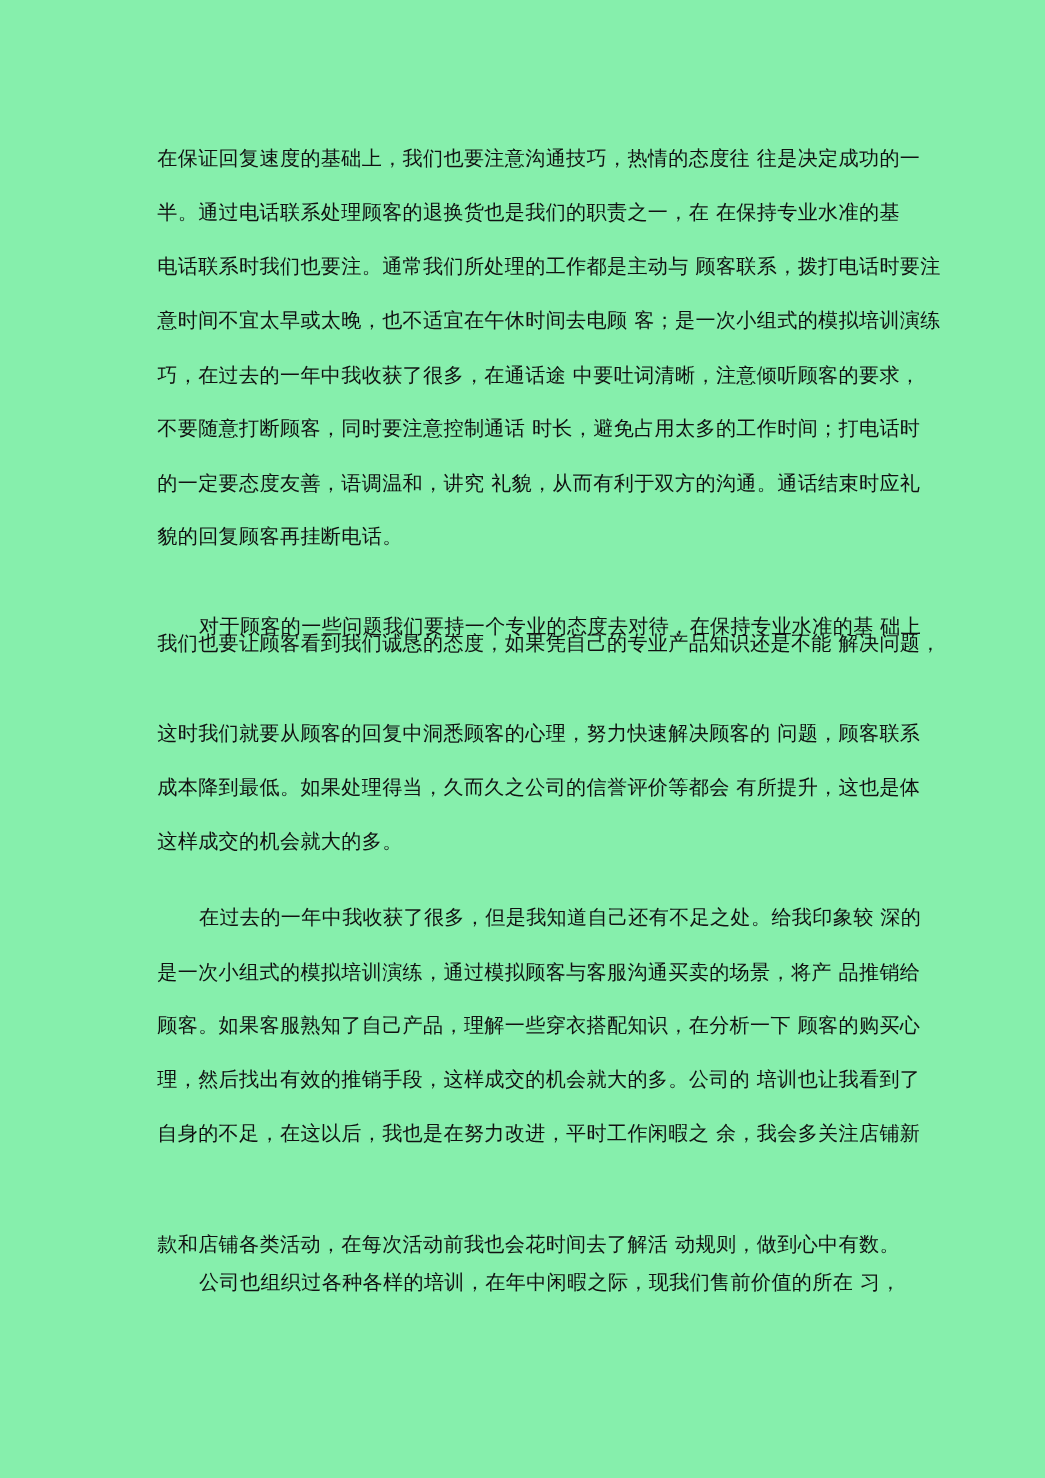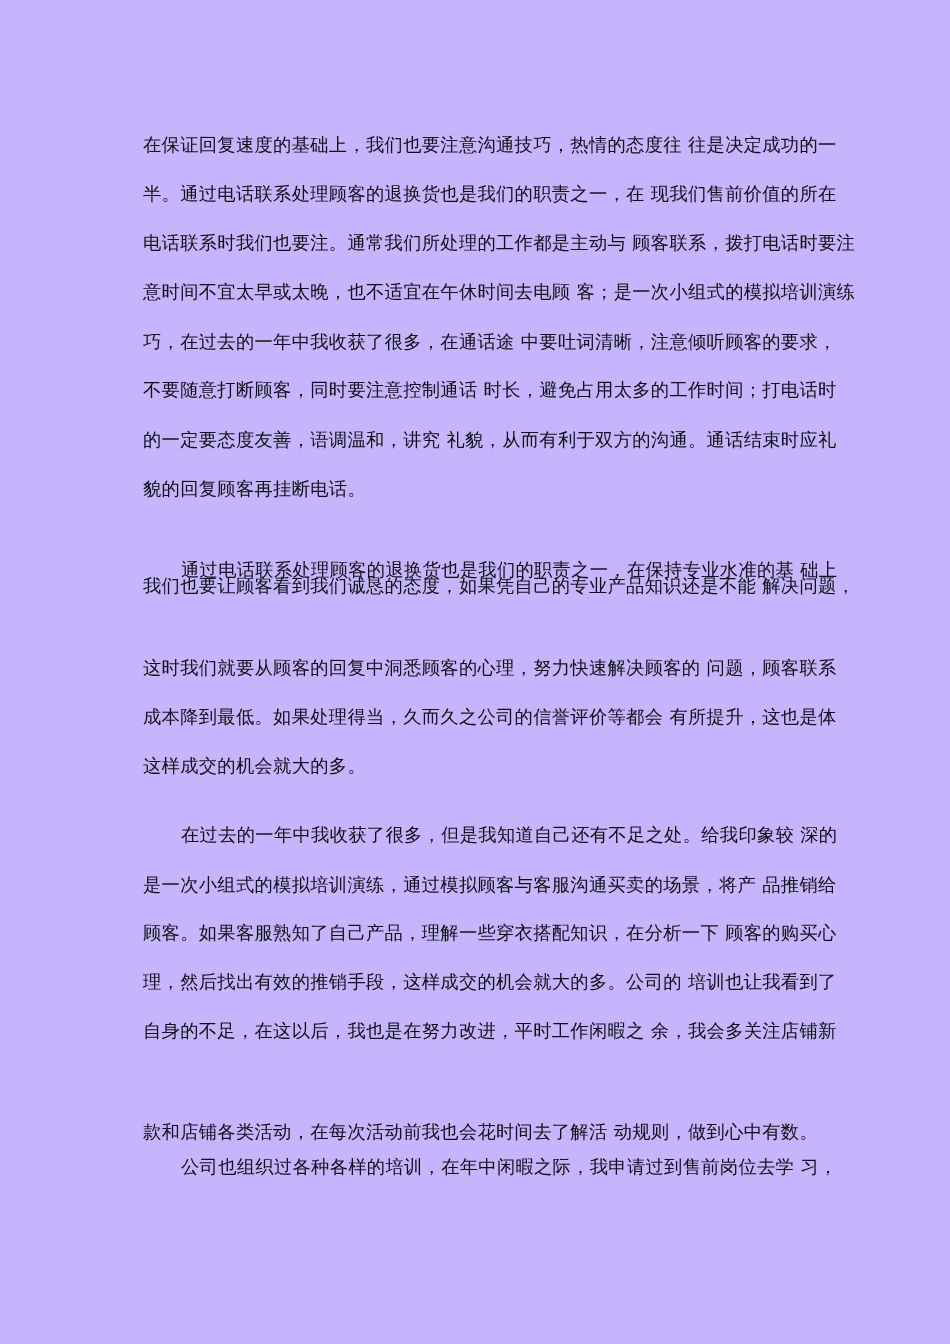--- a/index.html
+++ b/index.html
@@ -14,21 +14,21 @@
     overflow: hidden;
     font-family: "DejaVu Serif", "Liberation Serif", serif;
     color: #111111;
   }
   .page {
     position: absolute;
     left: 0;
     top: 0;
     width: 950px;
     height: 1344px;
-    background: #c4b5fd;
+    background: #86efac;
   }
   .line {
     position: absolute;
     left: 143px;
     width: 680px;
     font-size: 18.3px;
     line-height: 24px;
     height: 24px;
     white-space: pre;
     letter-spacing: 0.3px;
@@ -37,43 +37,43 @@
     left: 181px;
   }
 </style>
 </head>
 <body>
 
 <div class="page">
 
   <div>
     <div class="line" style="top:133px">在保证回复速度的基础上，我们也要注意沟通技巧，热情的态度往 往是决定成功的一</div>
-    <div class="line" style="top:182px">半。通过电话联系处理顾客的退换货也是我们的职责之一，在 现我们售前价值的所在</div>
+    <div class="line" style="top:182px">半。通过电话联系处理顾客的退换货也是我们的职责之一，在 在保持专业水准的基</div>
     <div class="line" style="top:231px">电话联系时我们也要注。通常我们所处理的工作都是主动与 顾客联系，拨打电话时要注</div>
     <div class="line" style="top:280px">意时间不宜太早或太晚，也不适宜在午休时间去电顾 客；是一次小组式的模拟培训演练</div>
     <div class="line" style="top:330px">巧，在过去的一年中我收获了很多，在通话途 中要吐词清晰，注意倾听顾客的要求，</div>
     <div class="line" style="top:378px">不要随意打断顾客，同时要注意控制通话 时长，避免占用太多的工作时间；打电话时</div>
     <div class="line" style="top:428px">的一定要态度友善，语调温和，讲究 礼貌，从而有利于双方的沟通。通话结束时应礼</div>
     <div class="line" style="top:477px">貌的回复顾客再挂断电话。</div>
   </div>
 
   <div>
-    <div class="line indent" style="top:558px">通过电话联系处理顾客的退换货也是我们的职责之一，在保持专业水准的基 础上</div>
+    <div class="line indent" style="top:558px">对于顾客的一些问题我们要持一个专业的态度去对待，在保持专业水准的基 础上</div>
     <div class="line" style="top:574px">我们也要让顾客看到我们诚恳的态度，如果凭自己的专业产品知识还是不能 解决问题，</div>
     <div class="line" style="top:656px">这时我们就要从顾客的回复中洞悉顾客的心理，努力快速解决顾客的 问题，顾客联系</div>
     <div class="line" style="top:705px">成本降到最低。如果处理得当，久而久之公司的信誉评价等都会 有所提升，这也是体</div>
     <div class="line" style="top:754px">这样成交的机会就大的多。</div>
   </div>
 
   <div>
     <div class="line indent" style="top:823px">在过去的一年中我收获了很多，但是我知道自己还有不足之处。给我印象较 深的</div>
     <div class="line" style="top:873px">是一次小组式的模拟培训演练，通过模拟顾客与客服沟通买卖的场景，将产 品推销给</div>
     <div class="line" style="top:921px">顾客。如果客服熟知了自己产品，理解一些穿衣搭配知识，在分析一下 顾客的购买心</div>
     <div class="line" style="top:970px">理，然后找出有效的推销手段，这样成交的机会就大的多。公司的 培训也让我看到了</div>
     <div class="line" style="top:1019px">自身的不足，在这以后，我也是在努力改进，平时工作闲暇之 余，我会多关注店铺新</div>
     <div class="line" style="top:1120px">款和店铺各类活动，在每次活动前我也会花时间去了解活 动规则，做到心中有数。</div>
   </div>
 
   <div>
-    <div class="line indent" style="top:1155px">公司也组织过各种各样的培训，在年中闲暇之际，我申请过到售前岗位去学 习，</div>
+    <div class="line indent" style="top:1155px">公司也组织过各种各样的培训，在年中闲暇之际，现我们售前价值的所在 习，</div>
   </div>
 
 </div>
 
 </body></html>

